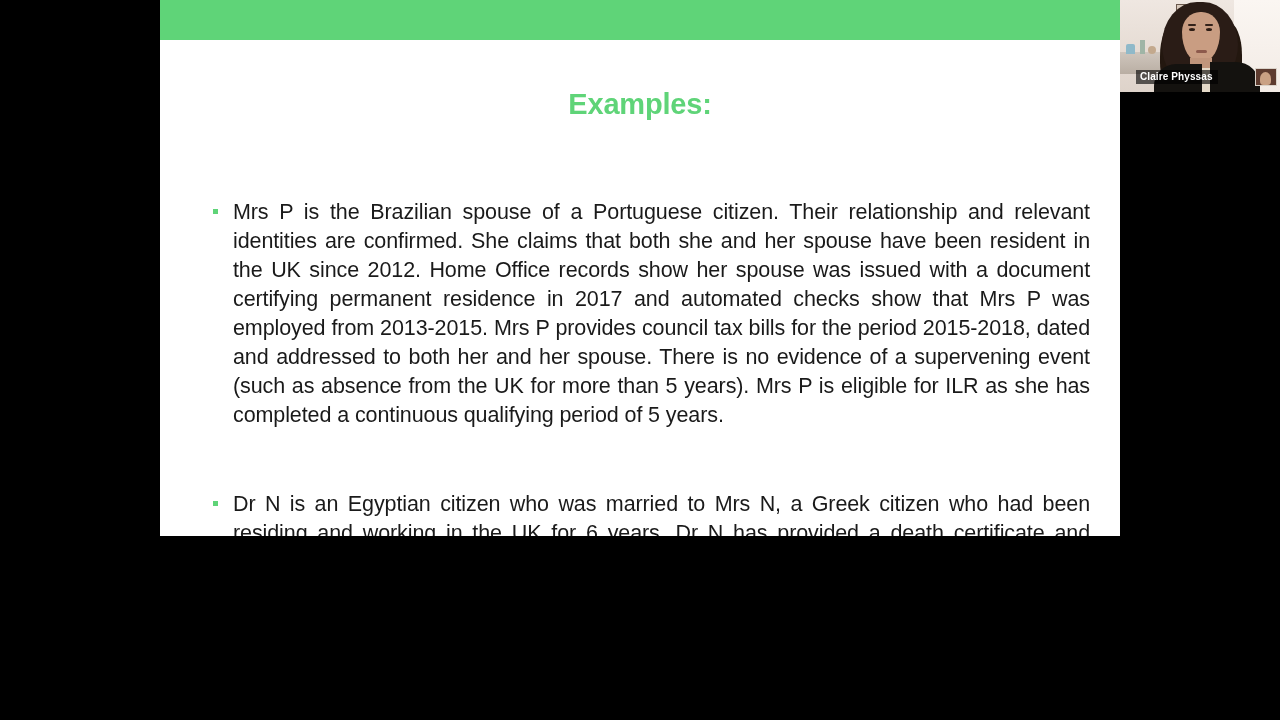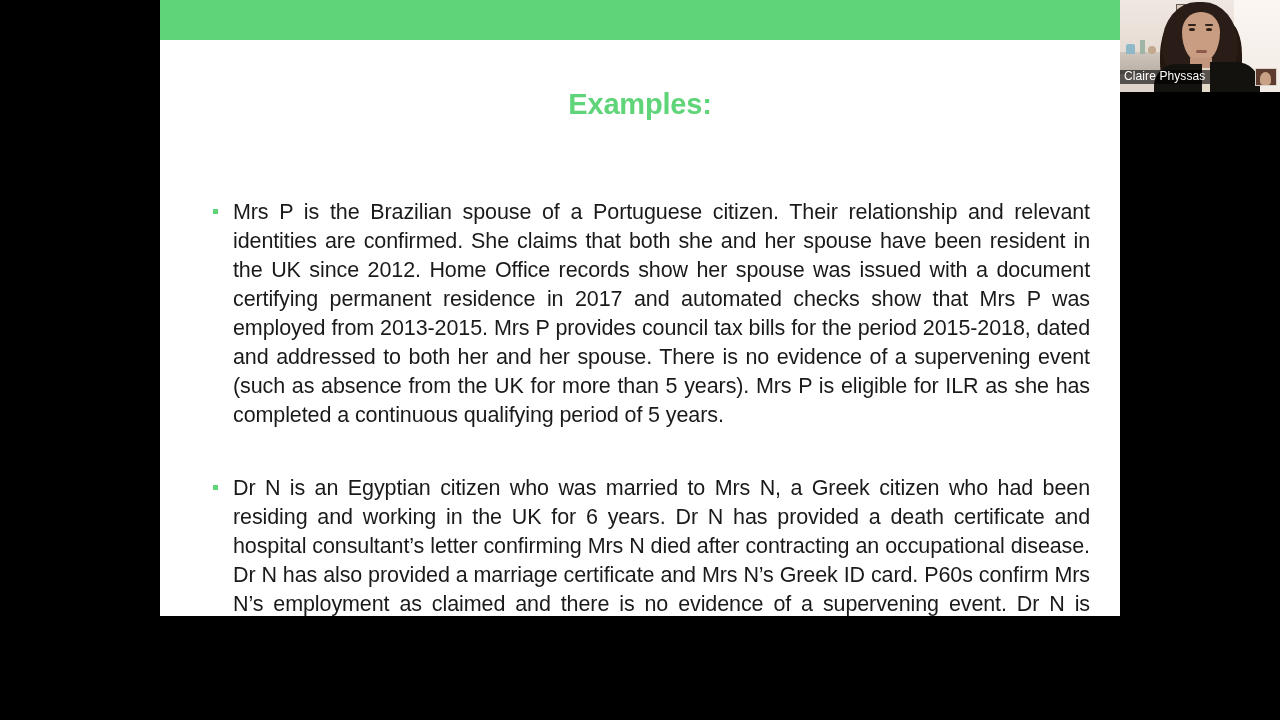--- a/index.html
+++ b/index.html
@@ -21,21 +21,21 @@
     height: 720px;
     background: #000000;
   }
 
   
   #slide {
     position: absolute;
     left: 160px;
     top: 0px;
     width: 960px;
-    height: 616px;
+    height: 536px;
     background: #ffffff;
     overflow: hidden;
   }
 
   #slide-topbar {
     position: absolute;
     left: 0;
     top: 0;
     width: 960px;
     height: 40px;
@@ -57,21 +57,21 @@
   #slide-body {
     position: absolute;
     left: 45px;
     top: 198px;
     width: 885px;
   }
 
   .bullet-item {
     position: relative;
     padding-left: 28px;
-    margin-bottom: 44px;
+    margin-bottom: 60px;
     font-size: 21.5px;
     line-height: 29px;
     color: #1a1a1a;
     text-align: justify;
     text-justify: inter-word;
     letter-spacing: -0.1px;
   }
   .bullet-item:last-child { margin-bottom: 15px; }
 
   .bullet-marker {
@@ -214,27 +214,27 @@
   .cam-jacket-r {
     position: absolute;
     left: 90px; top: 62px;
     width: 50px; height: 30px;
     background: #14120f;
     border-radius: 0 24px 0 0;
   }
 
   #cam-name {
     position: absolute;
-    left: 0px;
+    left: 16px;
     bottom: 8px;
     padding: 1px 5px 2px 4px;
     background: rgba(0,0,0,0.62);
     color: #ffffff;
-    font-size: 12px;
-    font-weight: normal;
+    font-size: 10px;
+    font-weight: bold;
     line-height: 11px;
     letter-spacing: 0.1px;
     white-space: nowrap;
   }
 
   #cam-thumb {
     position: absolute;
     right: 3px;
     bottom: 6px;
     width: 20px;

